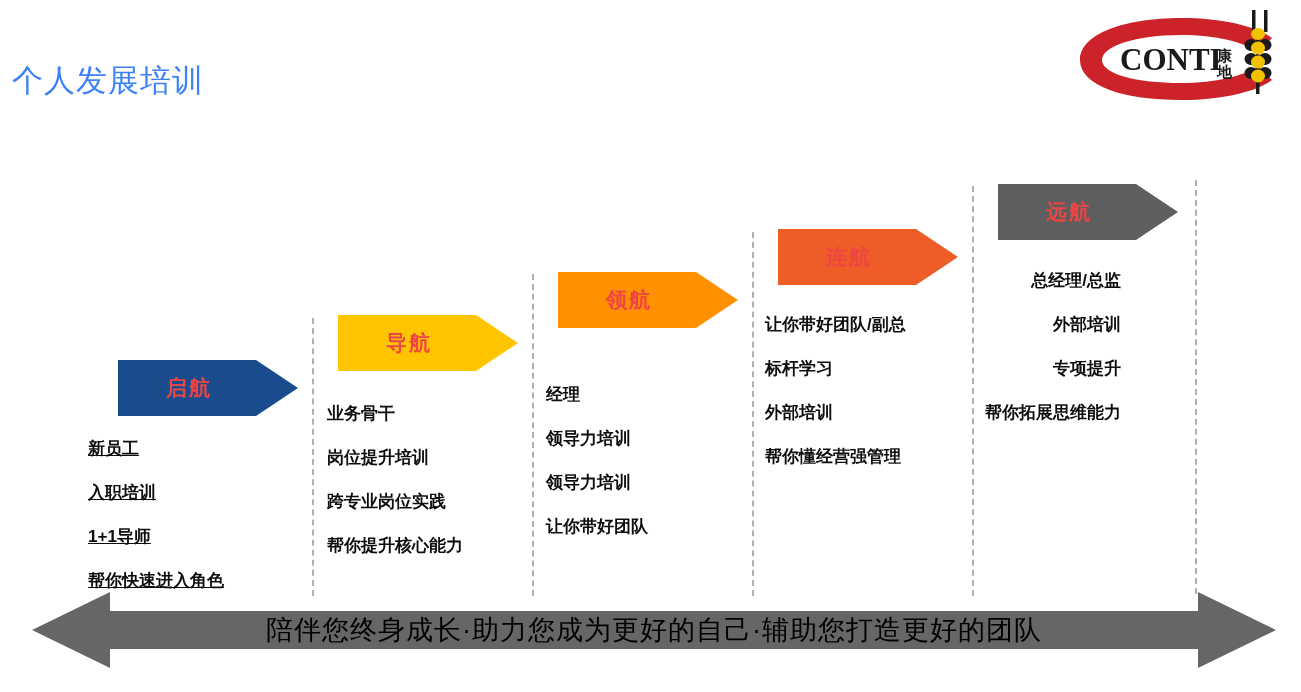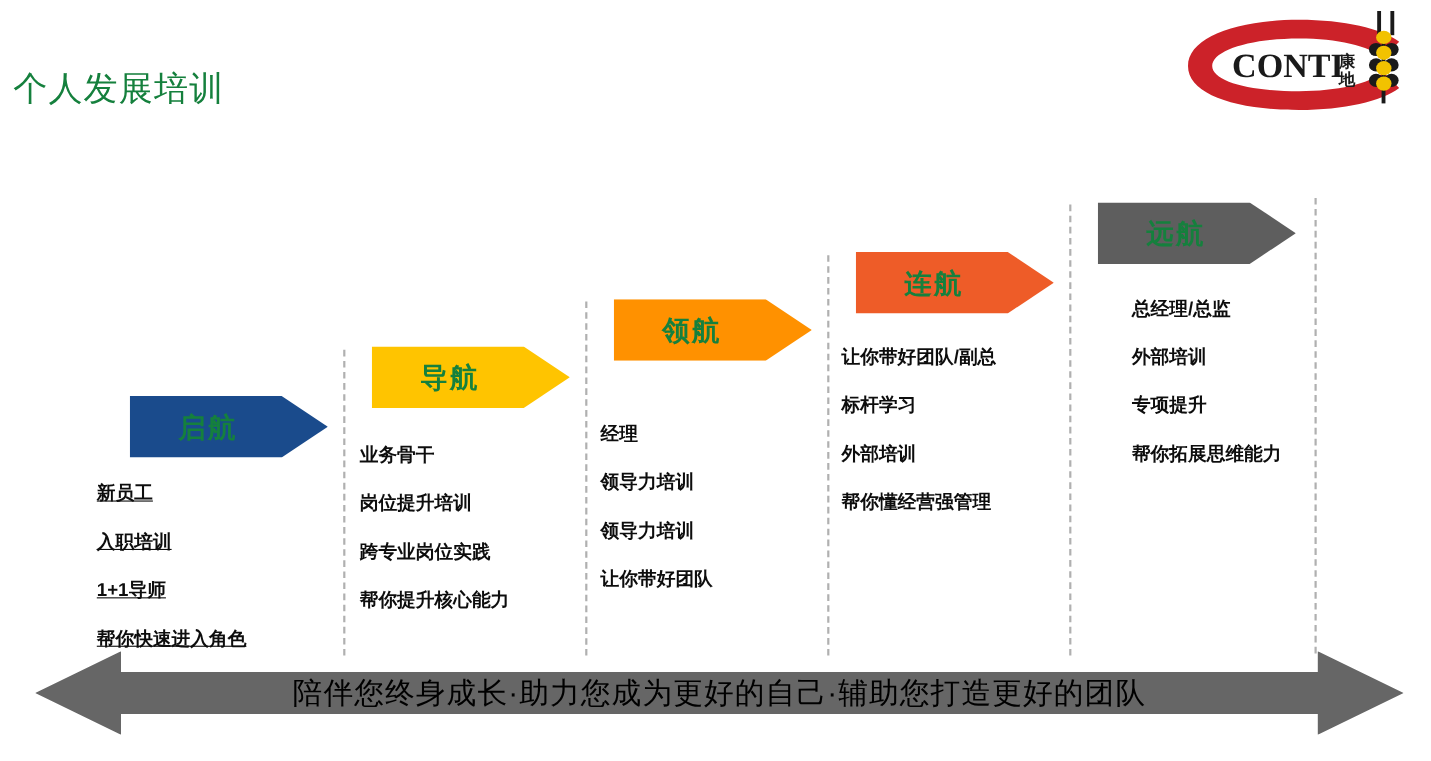--- a/index.html
+++ b/index.html
@@ -21,21 +21,21 @@
     height: 692px;
     background: #ffffff;
   }
 
   
   .slide-title {
     position: absolute;
     left: 12px;
     top: 60px;
     font-size: 31px;
-    color: #15803d;
+    color: #3b82f6;
     letter-spacing: 1px;
     font-weight: 400;
     white-space: nowrap;
   }
 
   
   .logo {
     position: absolute;
     left: 1072px;
     top: 4px;
@@ -61,22 +61,22 @@
   }
   .stage-banner .chev {
     position: absolute;
     left: 0; top: 0;
     width: 100%;
     height: 100%;
   }
   .stage-label {
     position: relative;
     z-index: 2;
-    color: #15803d;
-    font-size: 25px;
+    color: #ef4444;
+    font-size: 21px;
     font-weight: bold;
     letter-spacing: 2px;
     margin-right: 38px;
   }
 
   
   .stage-items {
     position: absolute;
     color: #0d0d0d;
     font-size: 17px;
@@ -210,21 +210,21 @@
     <div class="item">外部培训</div>
     <div class="item">帮你懂经营强管理</div>
   </div>
 
   <div class="stage-banner" style="left:998px; top:184px; width:180px;">
     <svg class="chev" viewBox="0 0 180 56" preserveAspectRatio="none">
       <polygon points="0,0 138,0 180,28 138,56 0,56" fill="#5e5e5e"></polygon>
     </svg>
     <span class="stage-label">远航</span>
   </div>
-  <div class="stage-items" style="left:1029px; top:272px;">
+  <div class="stage-items" style="left:985px; top:272px;text-align:right;">
     <div class="item">总经理/总监</div>
     <div class="item">外部培训</div>
     <div class="item">专项提升</div>
     <div class="item">帮你拓展思维能力</div>
   </div>
 
   <div class="bottom-arrow">
     <svg width="1244" height="76" viewBox="0 0 1244 76">
       <polygon points="0,38 78,0 78,19 1166,19 1166,0 1244,38 1166,76 1166,57 78,57 78,76" fill="#666666"></polygon>
     </svg>

